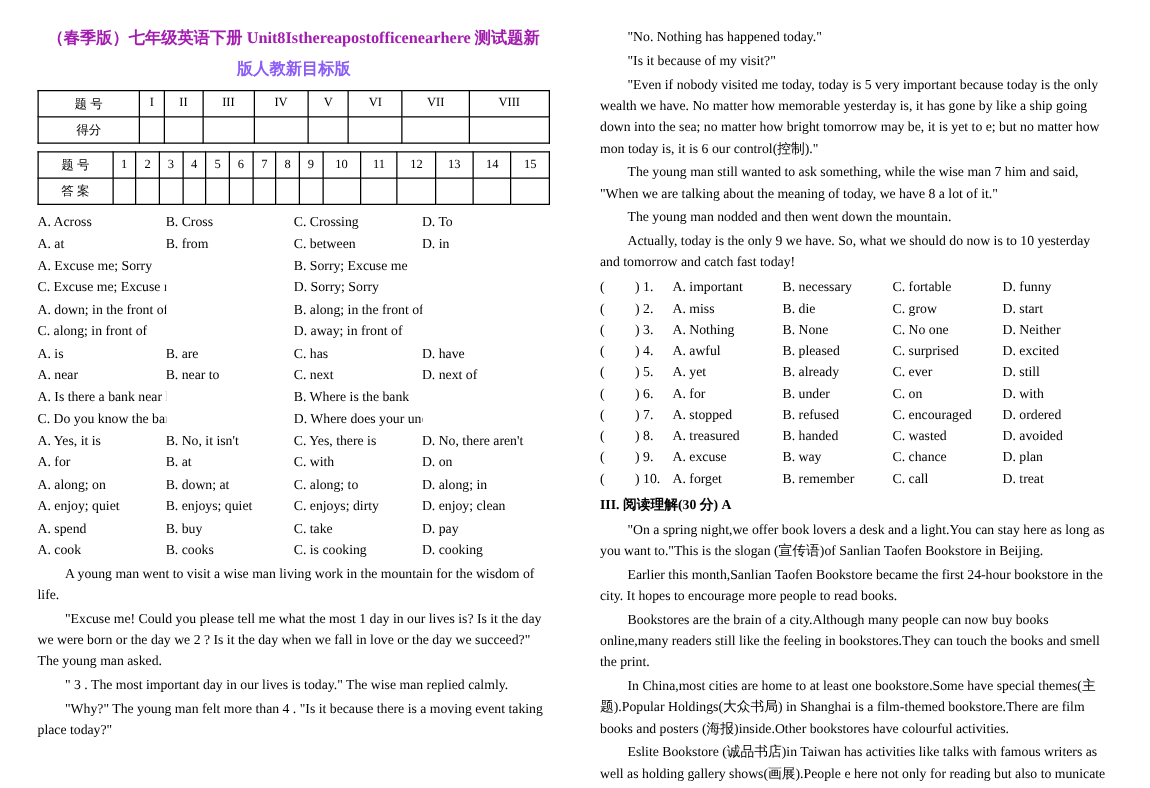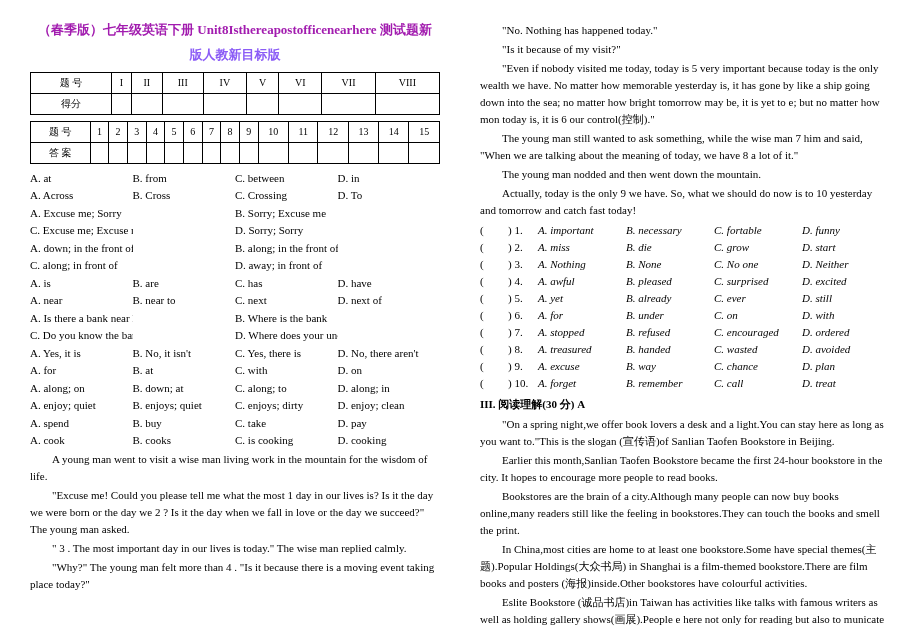--- a/index.html
+++ b/index.html
@@ -63,21 +63,21 @@
   }
   .noindent {
     text-indent: 0;
   }
   .cloze-row {
     display: flex;
     line-height: 1.55;
   }
   .cloze-row .br { width: 28px; }
   .cloze-row .num { width: 30px; }
-  .cloze-row .opt { flex:1;font-style:italic; }
+  .cloze-row .opt { flex:1; }
   .section-head {
     font-weight: bold;
     line-height: 1.6;
     margin-top:4px;
   }
 </style>
 </head>
 <body>
 
 <div class="page-wrap">
@@ -148,30 +148,30 @@
             <td></td>
             <td></td>
             <td></td>
             <td></td>
       </tr>
     </tbody>
       </table>
 
     <div id="mc-block">
         <div class="opt-row">
+          <div class="cell">A. Across</div>
+          <div class="cell">B. Cross</div>
+          <div class="cell">C. Crossing</div>
+          <div class="cell">D. To</div>
+        </div>
+        <div class="opt-row">
           <div class="cell">A. at</div>
           <div class="cell">B. from</div>
           <div class="cell">C. between</div>
           <div class="cell">D. in</div>
-        </div>
-        <div class="opt-row">
-          <div class="cell">A. Across</div>
-          <div class="cell">B. Cross</div>
-          <div class="cell">C. Crossing</div>
-          <div class="cell">D. To</div>
         </div>
         <div class="opt-row">
           <div class="cell">A. Excuse me; Sorry</div>
           <div class="cell"></div>
           <div class="cell">B. Sorry; Excuse me</div>
           <div class="cell"></div>
         </div>
         <div class="opt-row">
           <div class="cell">C. Excuse me; Excuse me</div>
           <div class="cell"></div>

